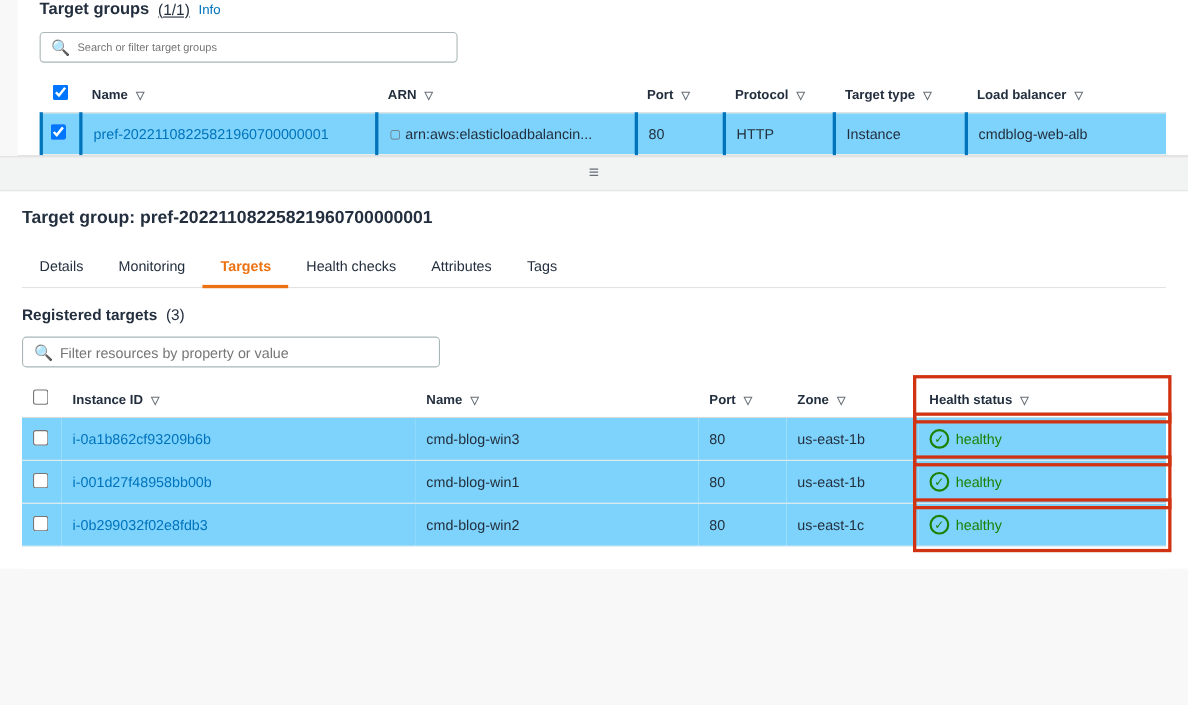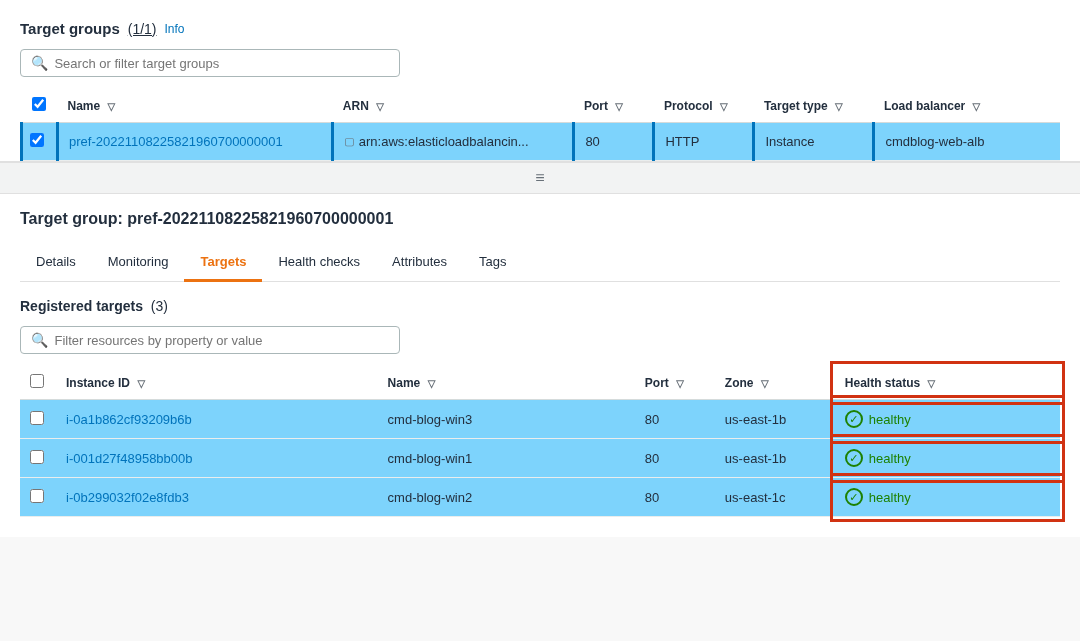--- a/index.html
+++ b/index.html
@@ -1,22 +1,22 @@
 <!DOCTYPE html>
 <html><head>
   <meta charset="utf-8">
   <style>
     * { box-sizing: border-box; margin: 0; padding: 0; }
     body { font-family: -apple-system, BlinkMacSystemFont, 'Segoe UI', Arial, sans-serif; font-size: 13px; color: #232f3e; background: #f8f8f8; }
 
-    .top-section { background: #fff; padding: 20px 20px 0 20px; border-bottom: 1px solid #e0e0e0; }
+    .top-section { background: #fff; padding: 0 20px 0 20px; border-bottom: 1px solid #e0e0e0; margin-left: 16px; }
     .section-title { font-size: 15px; font-weight: 700; margin-bottom: 12px; display: flex; align-items: center; gap: 8px; }
     .section-title .info-link { font-size: 12px; font-weight: 400; color: #0073bb; text-decoration: none; }
     .search-bar { display: flex; align-items: center; border: 1px solid #aab7b8; border-radius: 4px; padding: 5px 10px; background: #fff; margin-bottom: 12px; gap: 6px; width: 380px; }
-    .search-bar input { border: none; outline: none; font-size: 13px; color: #14532d; width: 100%; }
+    .search-bar input { border: none; outline: none; font-size: 10px; color: #14532d; width: 100%; }
     .search-icon { color: #687078; font-size: 14px; }
 
     table { width: 100%; border-collapse: collapse; }
     th { font-size: 12px; font-weight: 600; color: #232f3e; padding: 8px 10px; border-bottom: 1px solid #d5dbdb; text-align: left; background: #fff; white-space: nowrap; }
     th .sort-icon { color: #687078; margin-left: 4px; font-size: 10px; }
     td { padding: 10px 10px; border-bottom: 1px solid #eaeded; background: #7dd3fc; font-size: 13px; vertical-align: middle; }
     tr.selected td { background: #7dd3fc; border-left: 3px solid #0073bb; }
     tr.selected td:first-child { padding-left: 7px; }
     .link { color: #0073bb; text-decoration: none; cursor: pointer; }
     .checkbox { width: 14px; height: 14px; cursor: pointer; }

